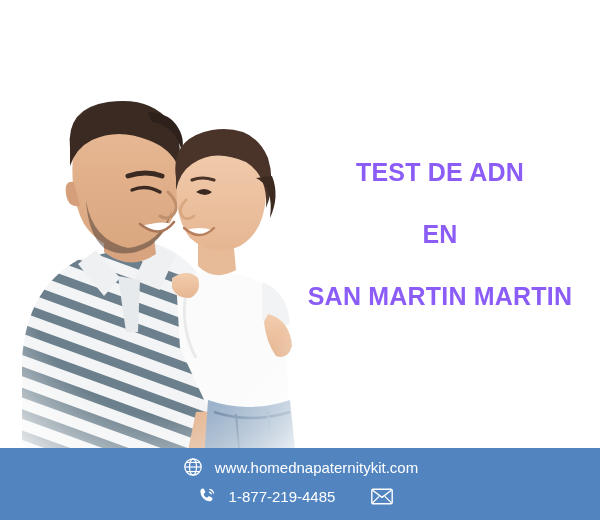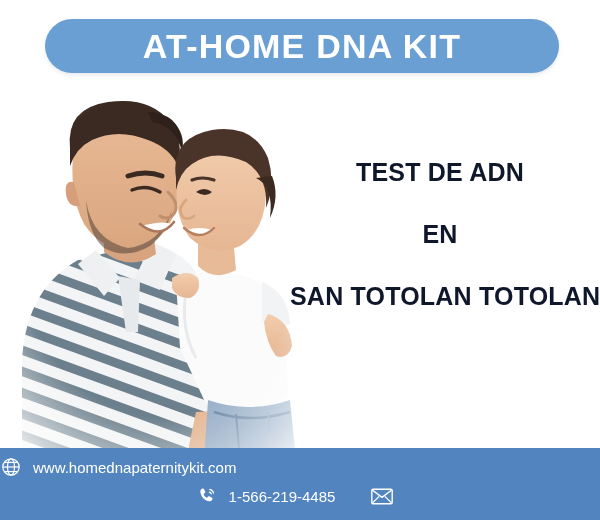--- a/index.html
+++ b/index.html
@@ -58,21 +58,21 @@
 
   
   .headline-block {
     position: absolute;
     left: 290px;
     top: 160px;
     width: 300px;
     text-align: center;
   }
   .headline-line {
-    color: #0f172a;
+    color: #8b5cf6;
     font-weight: bold;
     font-size: 25px;
     line-height: 1;
     letter-spacing: 0.2px;
     white-space: nowrap;
     font-family: "Liberation Sans", sans-serif;
   }
   .headline-line.l1 { margin-bottom: 37px; }
   .headline-line.l2 { margin-bottom: 37px; text-align: center; }
   .headline-line.l3 { font-size: 25px; }
@@ -89,21 +89,21 @@
   .footer-row {
     position: absolute;
     display: flex;
     align-items: center;
     color: #ffffff;
   }
   .footer-row-1 {
     top: 8px;
     left: 0;
     width: 600px;
-    justify-content: flex-start;
+    justify-content: center;
   }
   .footer-row-2 {
     top: 37px;
     left: 0;
     width: 600px;
     justify-content: center;
   }
   .footer-item {
     display: flex;
     align-items: center;
@@ -124,23 +124,20 @@
     line-height: 1;
     white-space: nowrap;
     font-family: "Liberation Sans", sans-serif;
   }
 </style>
 </head>
 <body>
 
 <div class="poster">
 
-  <div class="header-pill">
-    <div class="header-pill-text">AT-HOME DNA KIT</div>
-  </div>
 
   <div class="photo">
     <svg width="320" height="378" viewBox="0 0 320 378" xmlns="http://www.w3.org/2000/svg">
       <defs>
         <radialGradient id="vig" cx="50%" cy="45%" r="72%">
           <stop offset="60%" stop-color="#ffffff" stop-opacity="0"></stop>
           <stop offset="100%" stop-color="#ffffff" stop-opacity="1"></stop>
         </radialGradient>
         <linearGradient id="skinM" x1="0" y1="0" x2="0" y2="1">
           <stop offset="0%" stop-color="#e8b995"></stop>
@@ -243,21 +240,21 @@
         <rect x="0" y="0" width="320" height="378" fill="url(#vig)"></rect>
         <rect x="0" y="0" width="22" height="378" fill="#ffffff"></rect>
         <rect x="0" y="0" width="320" height="14" fill="#ffffff"></rect>
       </g>
     </svg>
   </div>
 
   <div class="headline-block">
     <div class="headline-line l1">TEST DE ADN</div>
     <div class="headline-line l2">EN</div>
-    <div class="headline-line l3">SAN TOTOLAN TOTOLAN</div>
+    <div class="headline-line l3">SAN MARTIN MARTIN</div>
   </div>
 
   <div class="footer">
 
     <div class="footer-row footer-row-1">
       <div class="footer-item">
         <span class="footer-icon">
           <svg width="20" height="20" viewBox="0 0 20 20" fill="none" stroke="#ffffff" stroke-width="1.2">
             <circle cx="10" cy="10" r="8.2"></circle>
             <ellipse cx="10" cy="10" rx="3.5" ry="8.2"></ellipse>
@@ -272,21 +269,21 @@
 
     <div class="footer-row footer-row-2">
       <div class="footer-item">
         <span class="footer-icon">
           <svg width="20" height="20" viewBox="0 0 20 20">
             <path d="M5.3 2.6c.7-.3 1.5 0 1.8.7l1 2.1c.3.6.1 1.3-.4 1.7l-.8.6c-.2.2-.3.5-.2.8.5 1.3 1.5 2.4 2.8 3.1.3.1.6.1.8-.1l.7-.7c.4-.5 1.1-.6 1.7-.3l2 1.1c.7.4.9 1.2.6 1.9-.5 1-1.5 1.8-2.7 1.8C8 15.3 3.6 10.9 3.4 5.6c0-1.2.7-2.4 1.9-3z" fill="#ffffff"></path>
             <path d="M12.8 3.4a5.2 5.2 0 0 1 3.8 3.8" stroke="#ffffff" stroke-width="1.2" fill="none" stroke-linecap="round"></path>
             <path d="M12.4 6.1a2.7 2.7 0 0 1 1.9 1.9" stroke="#ffffff" stroke-width="1.2" fill="none" stroke-linecap="round"></path>
           </svg>
         </span>
-        <span class="footer-text">1-566-219-4485</span>
+        <span class="footer-text">1-877-219-4485</span>
       </div>
 
       <div class="footer-item">
         <span class="footer-icon">
           <svg width="22" height="17" viewBox="0 0 22 17">
             <rect x="0.8" y="1.2" width="20.4" height="14.6" rx="1.4" fill="none" stroke="#ffffff" stroke-width="1.4"></rect>
             <path d="M1.6 2.2 L11 9.4 L20.4 2.2" fill="none" stroke="#ffffff" stroke-width="1.4" stroke-linejoin="round"></path>
             <path d="M1.6 14.8 L8.2 8.4 M20.4 14.8 L13.8 8.4" fill="none" stroke="#ffffff" stroke-width="1.2"></path>
           </svg>
         </span>

